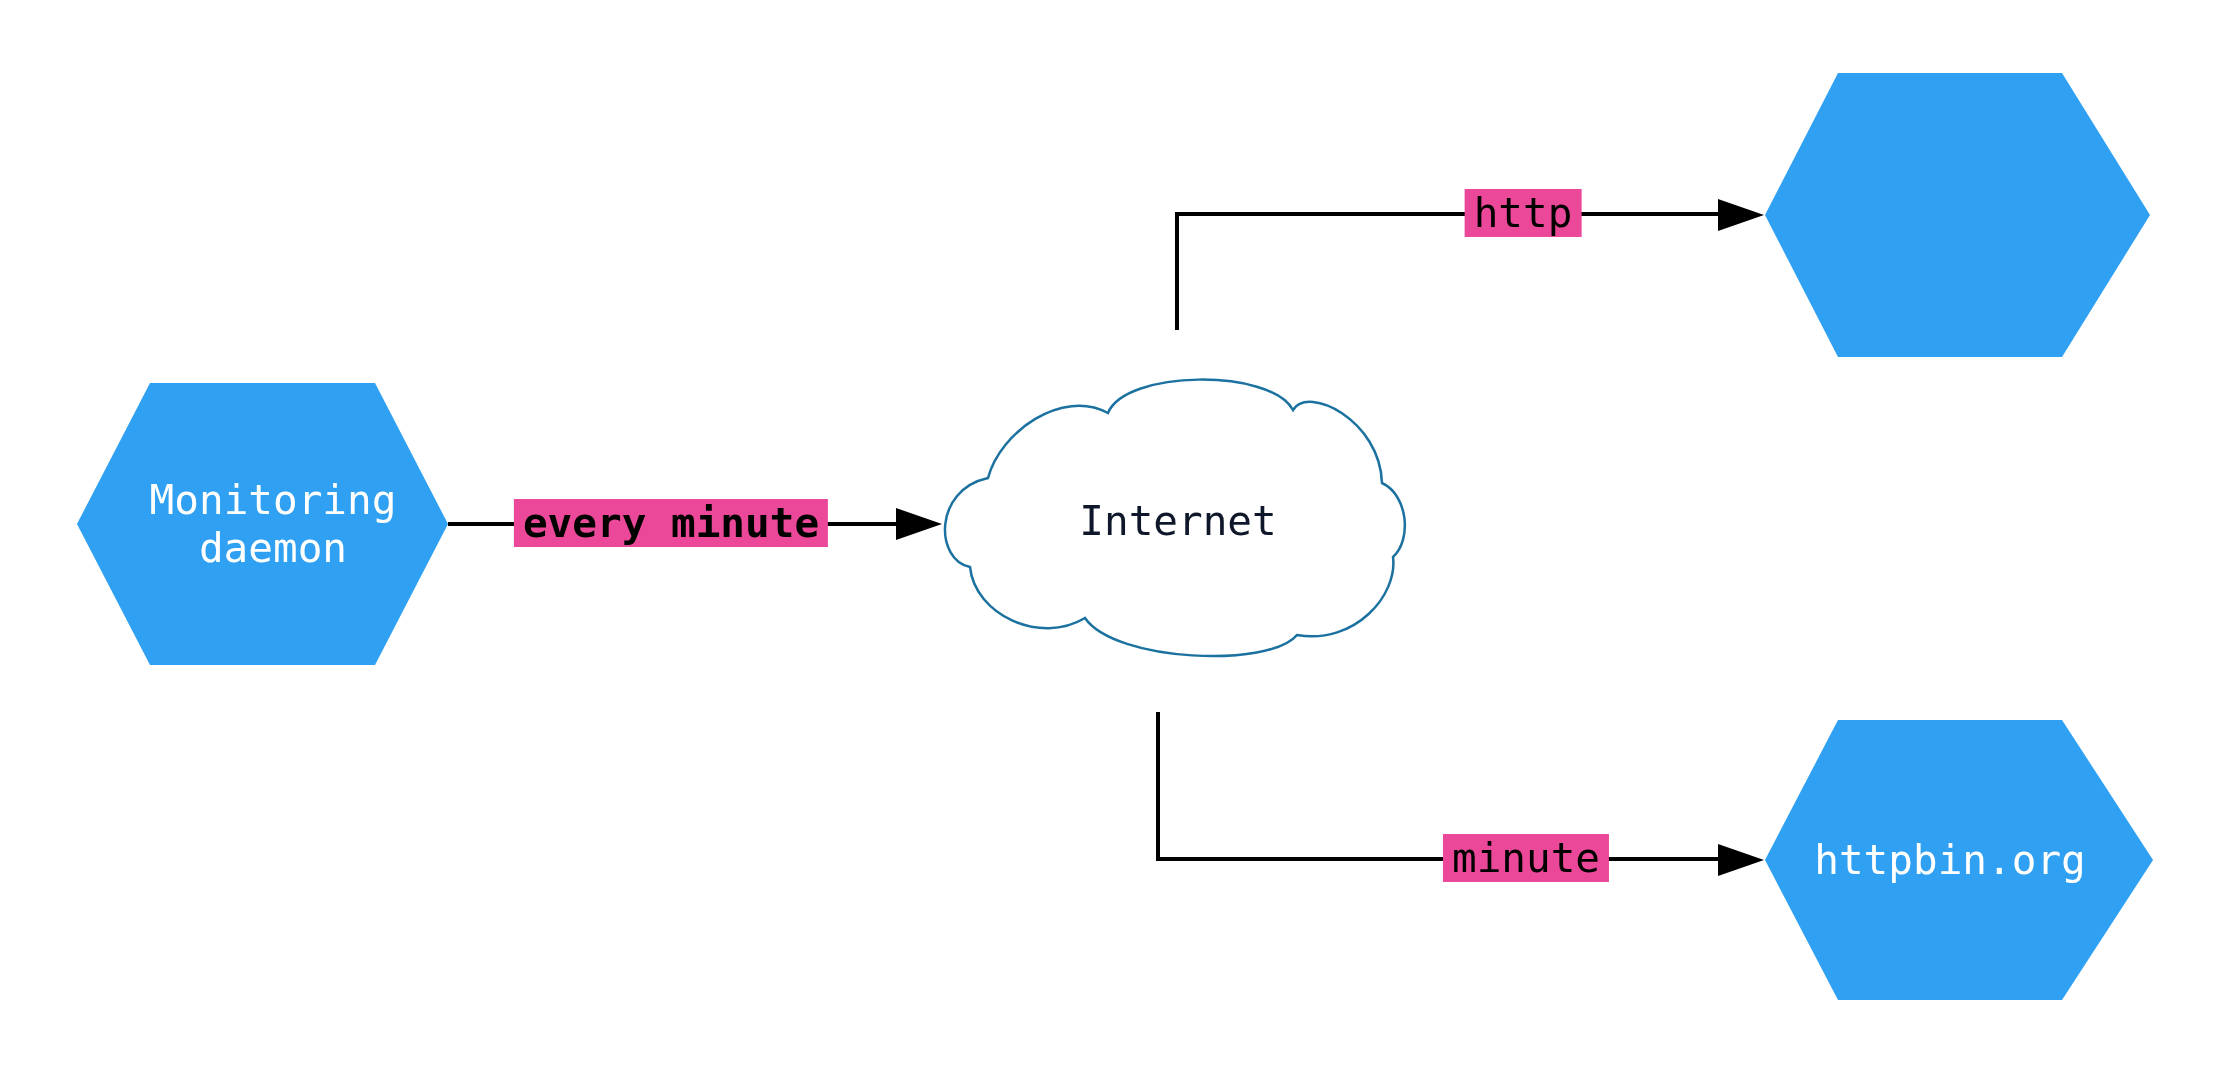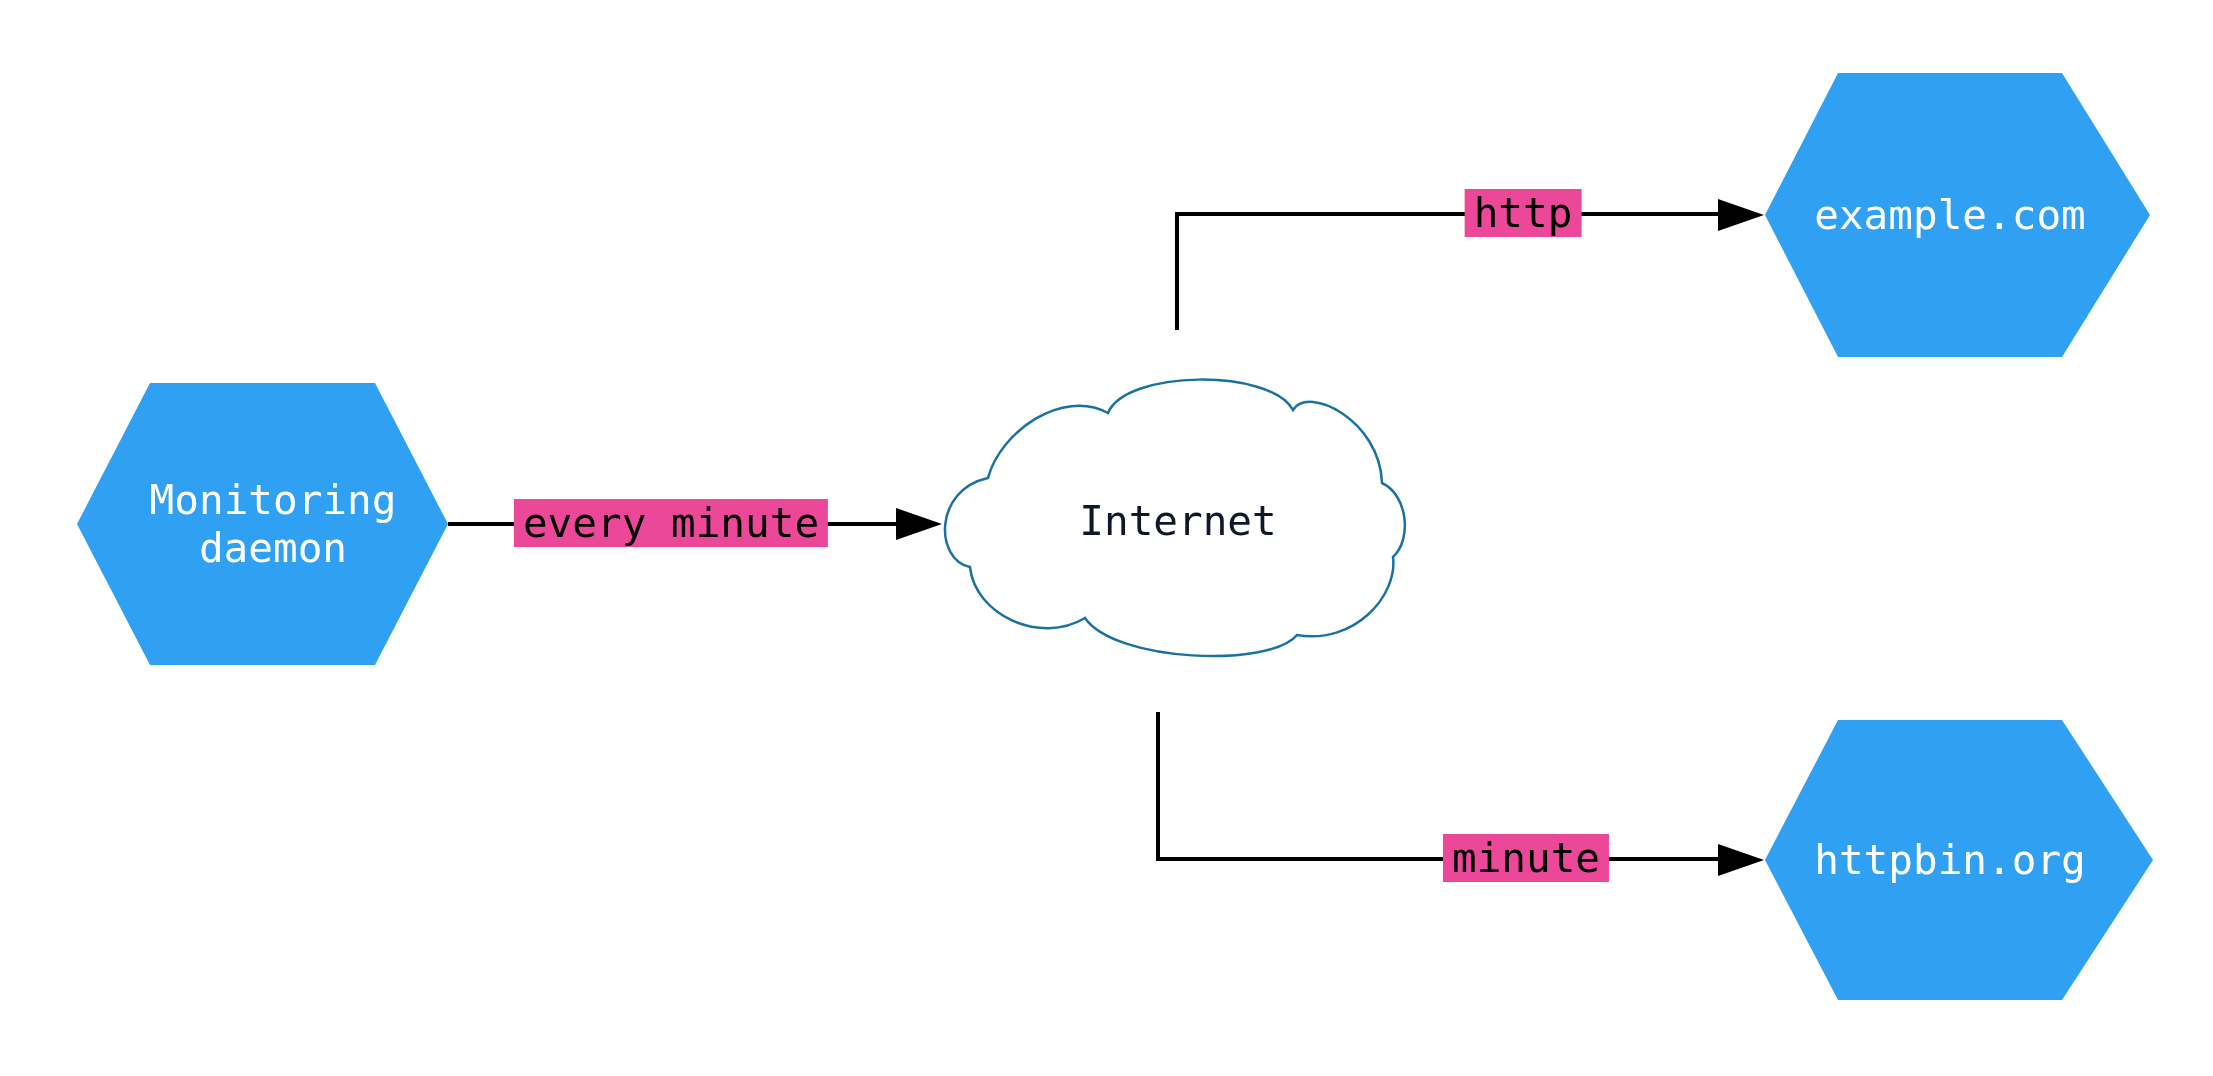--- a/index.html
+++ b/index.html
@@ -77,23 +77,22 @@
              Z" stroke="#1B719F"></path>
   </svg>
 
   <div class="node-label light" style="left:273px; top:524px;">
     <div>Monitoring</div>
     <div>daemon</div>
   </div>
 
   <div class="node-label dark" style="left:1178px; top:521px;">Internet</div>
 
-  <div class="node-label light" style="left:1950px; top:215px;">example.com</div>
 
   <div class="node-label light" style="left:1950px; top:860px;">httpbin.org</div>
 
-  <div class="edge-label" style="left:671px; top:523px;">every minute</div>
+  <div class="edge-label" style="left:671px; top:523px;font-weight:bold;">every minute</div>
 
   <div class="edge-label" style="left:1523px; top:213px;">http</div>
 
   <div class="edge-label" style="left:1526px; top:858px;">minute</div>
 
 </div>
 
 </body></html>

